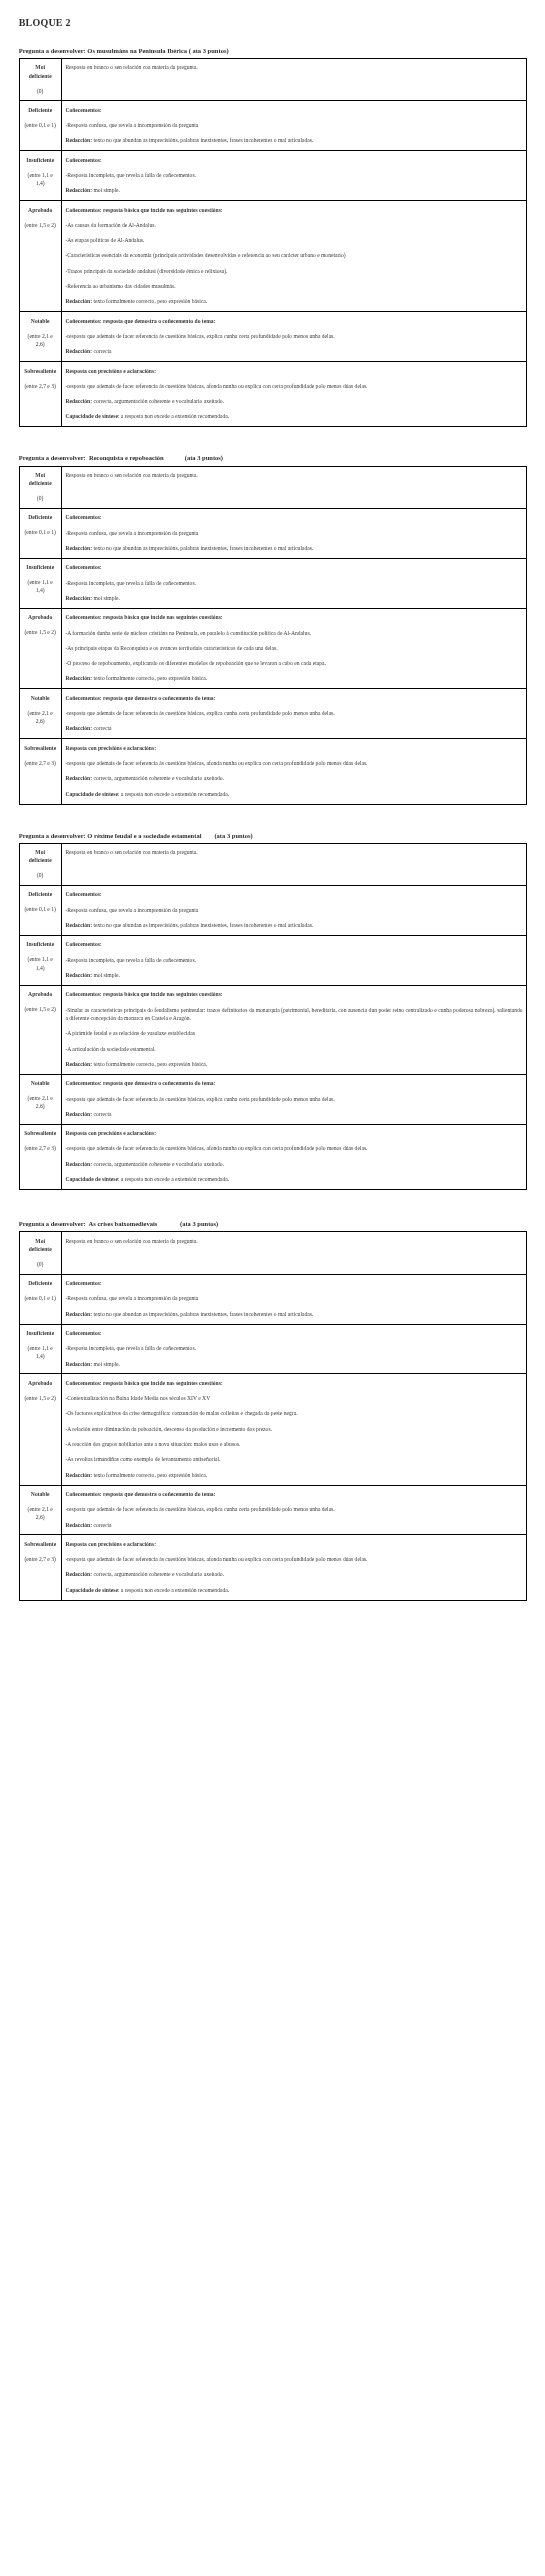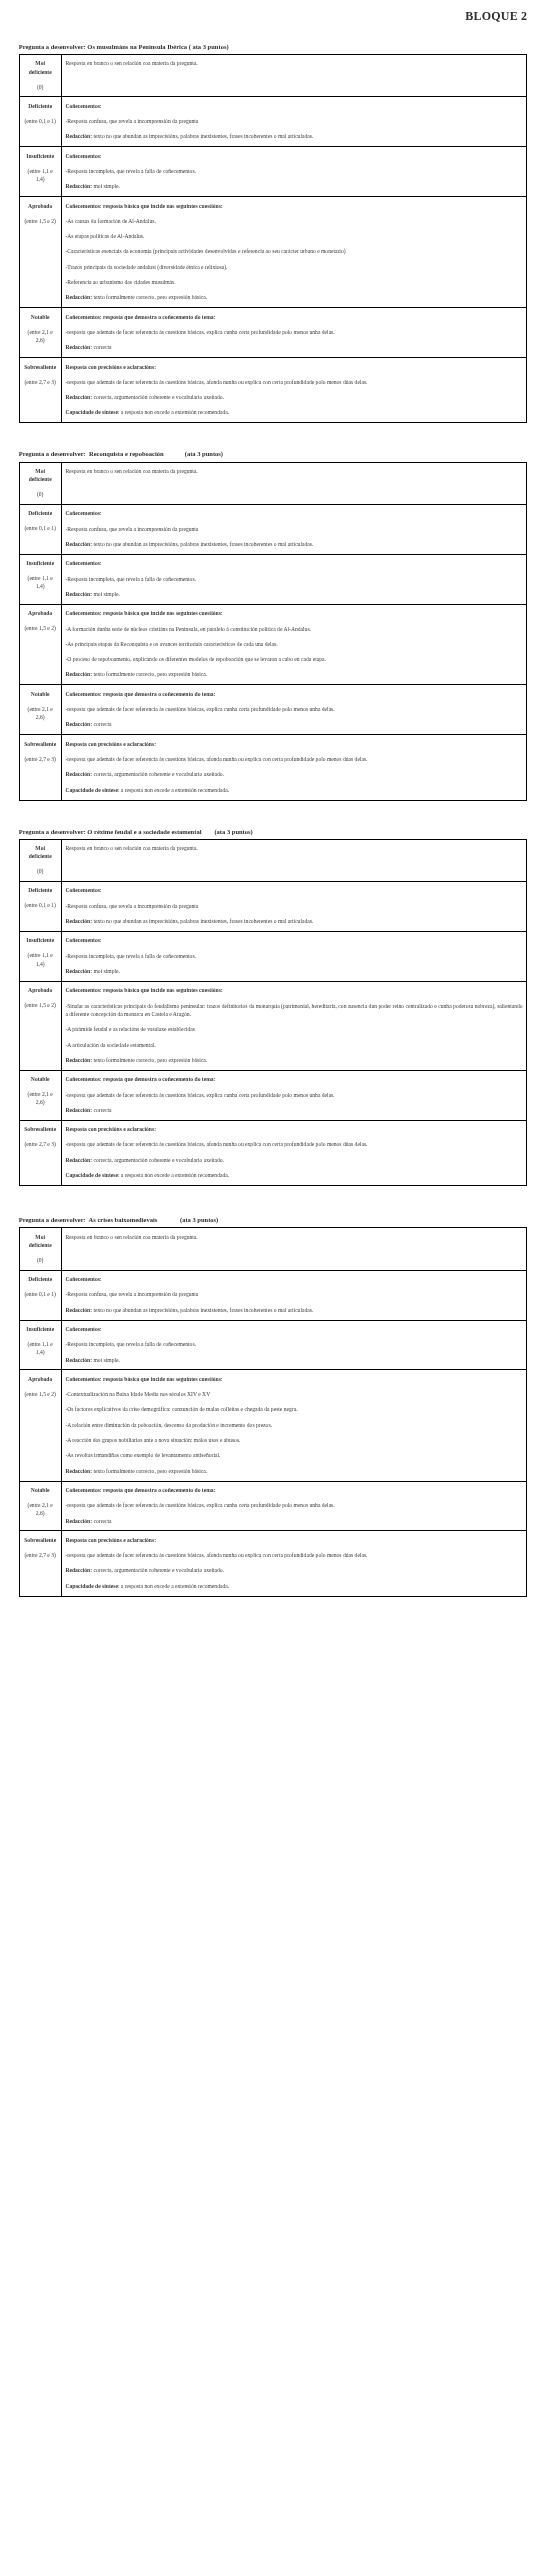--- a/index.html
+++ b/index.html
@@ -10,26 +10,26 @@
   body {
     width: 546px;
     font-family: "Liberation Serif", "DejaVu Serif", serif;
     color: #3a3a3a;
   }
   .page {
     width: 546px;
     padding: 0 18.7px 25px 18.7px;
   }
   .doc-title {
-    text-align: right;
+    text-align: left;
     font-weight: bold;
-    font-size: 12px;
+    font-size: 10px;
     letter-spacing: 0.2px;
     color: #2e2e2e;
-    margin-top: 9px;
+    margin-top: 17px;
     margin-bottom: 0;
   }
   .spacer-after-title { height: 18.7px; }
 
   .q-heading {
     font-weight: bold;
     font-size: 6.5px;
     color: #2e2e2e;
     margin: 0 0 4.4px 0;
     white-space: pre;

